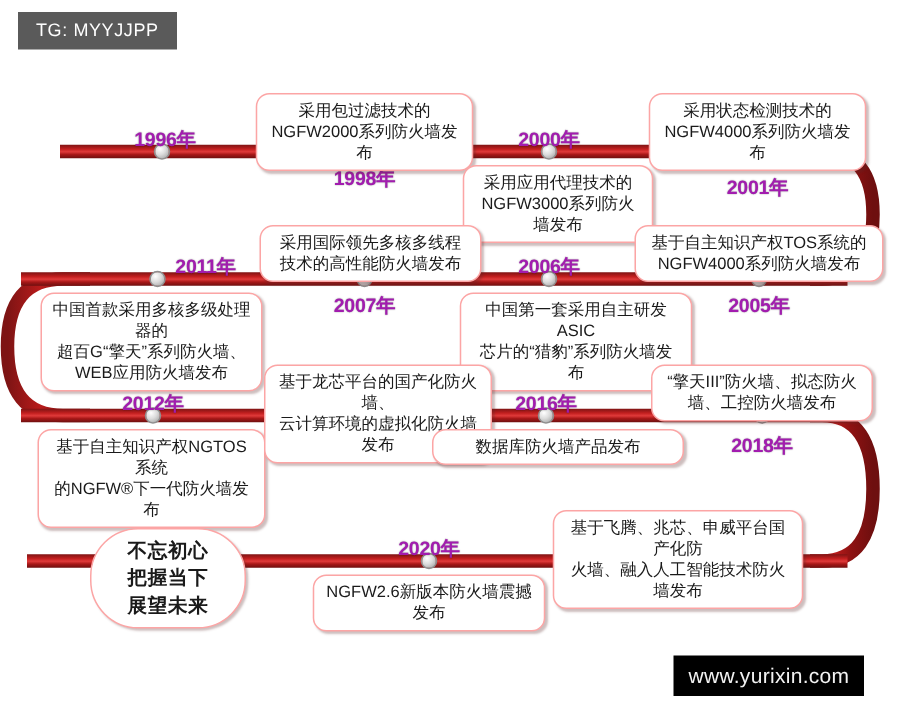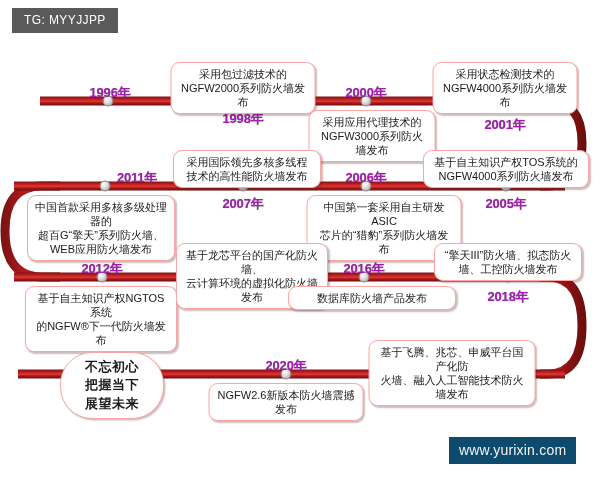--- a/index.html
+++ b/index.html
@@ -15,21 +15,21 @@
     position:absolute;left:12px;top:8px;
     background:#5a5a5a;color:#ffffff;
     font-size:12px;letter-spacing:.4px;
     padding:5px 12px 6px 12px;
     white-space:nowrap;
   }
 
   
   .watermark{
     position:absolute;left:449px;top:437px;
-    background:#0c4a6e;color:#f2f2f2;
+    background:#000000;color:#f2f2f2;
     font-size:14px;letter-spacing:.2px;
     padding:5px 10px 6px 10px;
     white-space:nowrap;
   }
 
   
   #ribbon{position:absolute;left:0;top:0;width:600px;height:480px;}
 
   
   .node{

